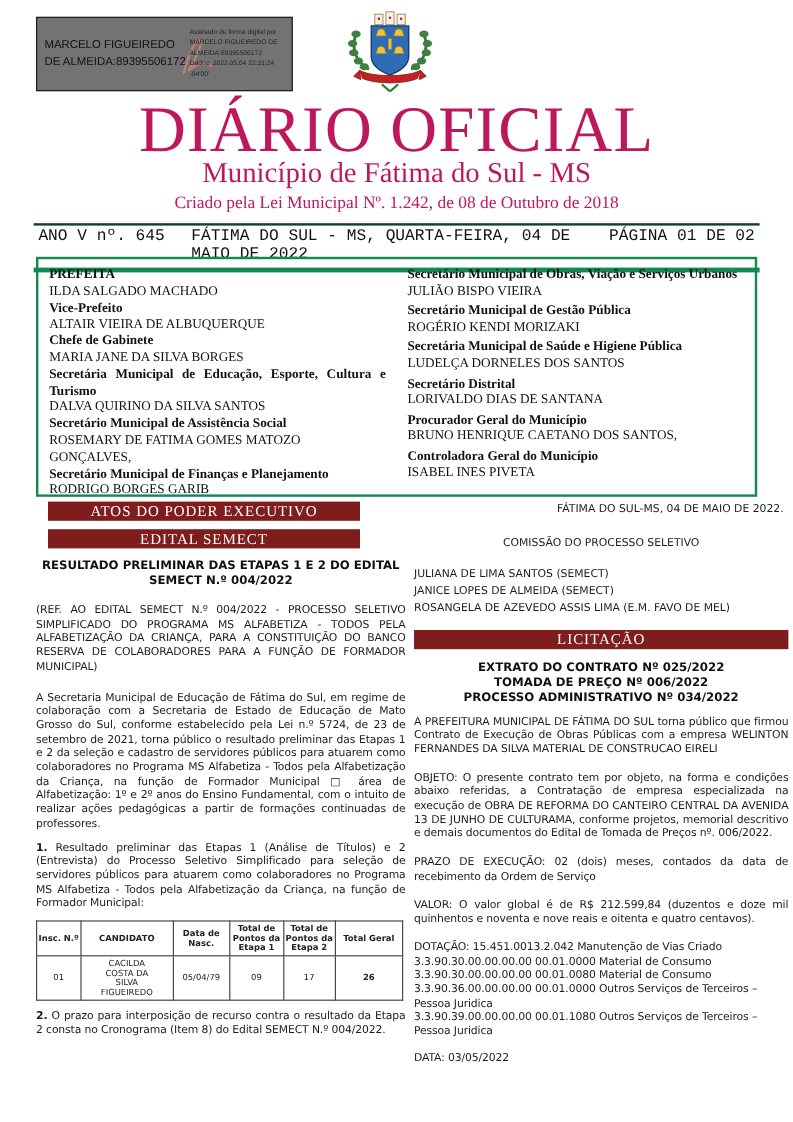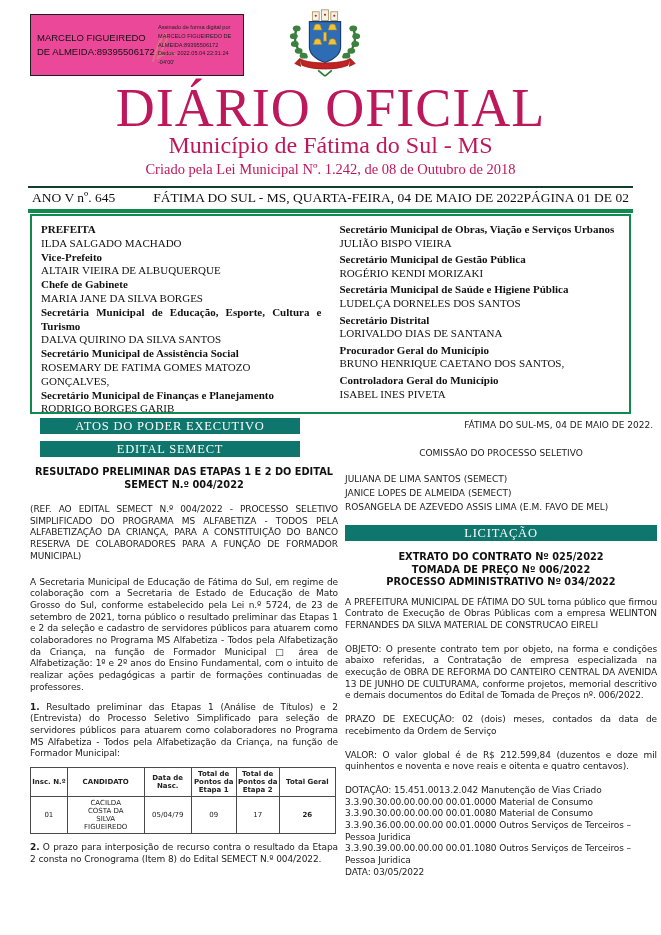--- a/index.html
+++ b/index.html
@@ -4,21 +4,21 @@
 <style>
   html,body{margin:0;padding:0;}
   body{
     width:661px;height:935px;position:relative;background:#ffffff;
     font-family:"DejaVu Sans",sans-serif;color:#1b1b1b;overflow:hidden;
   }
   
   .sigbox{
     position:absolute;left:30px;top:14px;width:214px;height:62px;
     border:1.5px solid #1d1d1d;display:flex;align-items:center;
-    padding:3px 6px;box-sizing:border-box;gap:3px;background:#ec4899;
+    padding:3px 6px;box-sizing:border-box;gap:3px;background:#737373;
   }
   .sig-name{
     font-family:"Liberation Sans",sans-serif;font-size:9.5px;line-height:1.45;
     color:#111;width:118px;flex:0 0 auto;
   }
   .sig-flourish{position:absolute;left:118px;top:14px;opacity:.75;}
   .sig-details{
     font-family:"Liberation Sans",sans-serif;font-size:5.6px;line-height:1.55;
     color:#222;position:relative;z-index:2;
   }
@@ -28,54 +28,54 @@
   .masthead{position:absolute;left:0;top:80px;width:661px;text-align:center;
     font-family:"Liberation Serif",serif;color:#be185d;}
   .mast-title{font-size:54px;line-height:56px;letter-spacing:1px;font-weight:400;}
   .mast-sub{font-size:24px;line-height:26px;margin-top:-4px;}
   .mast-law{font-size:14.5px;line-height:16px;margin-top:3px;}
   
   .issuebar{
     position:absolute;left:28px;top:186px;width:605px;box-sizing:border-box;
     border-top:2px solid #123f2b;border-bottom:4px solid #12894E;
     padding:2px 4px 3px 4px;display:flex;align-items:baseline;
-    font-family:Liberation Serif, serif;font-size:13.5px;color:#111;
+    font-family:Liberation Mono, monospace;font-size:13.5px;color:#111;
   }
   .issue-edition{flex:0 0 auto;margin-right:22px;}
-  .issue-date{flex:1 1 auto;text-align:right;}
+  .issue-date{flex:1 1 auto;text-align:left;}
   .issue-page{flex:0 0 auto;}
   
   .officials{
     position:absolute;left:30px;top:214px;width:601px;height:200px;box-sizing:border-box;
     border:2.5px solid #12894E;display:flex;gap:18px;padding:7px 9px 0 9px;
     font-family:"Liberation Serif",serif;font-size:11px;line-height:13.6px;color:#111;
   }
   .off-col{flex:1 1 0;}
   .off-entry{margin-bottom:0.5px;}
   .off-col.right .off-entry{margin-bottom:3px;}
   .off-role{font-weight:bold;text-align:justify;}
   .off-name{font-weight:normal;}
   
   .col-left{position:absolute;left:30px;top:418px;width:308px;}
   .col-right{position:absolute;left:345px;top:420px;width:312px;}
   .greenbar{
-    background:#0f766e;color:#fff;height:16px;line-height:16px;text-align:center;
+    background:#7f1d1d;color:#fff;height:16px;line-height:16px;text-align:center;
     font-family:"Liberation Serif",serif;font-size:12.5px;letter-spacing:0.8px;
   }
   .col-left .greenbar{width:260px;margin-left:10px;}
   .bar2{margin-top:7px;}
   .doc-heading{
     margin-top:9px;font-size:9.8px;font-weight:bold;text-align:center;
     line-height:12.5px;color:#111;
   }
   .para{
     font-size:9px;line-height:11.7px;text-align:justify;color:#1b1b1b;
     letter-spacing:-0.1px;
   }
-  .mt8{margin-top:8px;}.mt9{margin-top:13px;}.mt10{}
+  .mt8{margin-top:8px;}.mt9{margin-top:13px;}.mt10{margin-top:10px;}
   .mt12{margin-top:12px;}.mt14{margin-top:14px;}
   .bnum{font-weight:bold;}
   
   table.results{
     border-collapse:collapse;margin-top:7px;width:306px;
     font-size:7px;color:#222;
   }
   table.results th,table.results td{
     border:1px solid #4a4a4a;text-align:center;vertical-align:middle;
     padding:2px 1px;line-height:8px;

